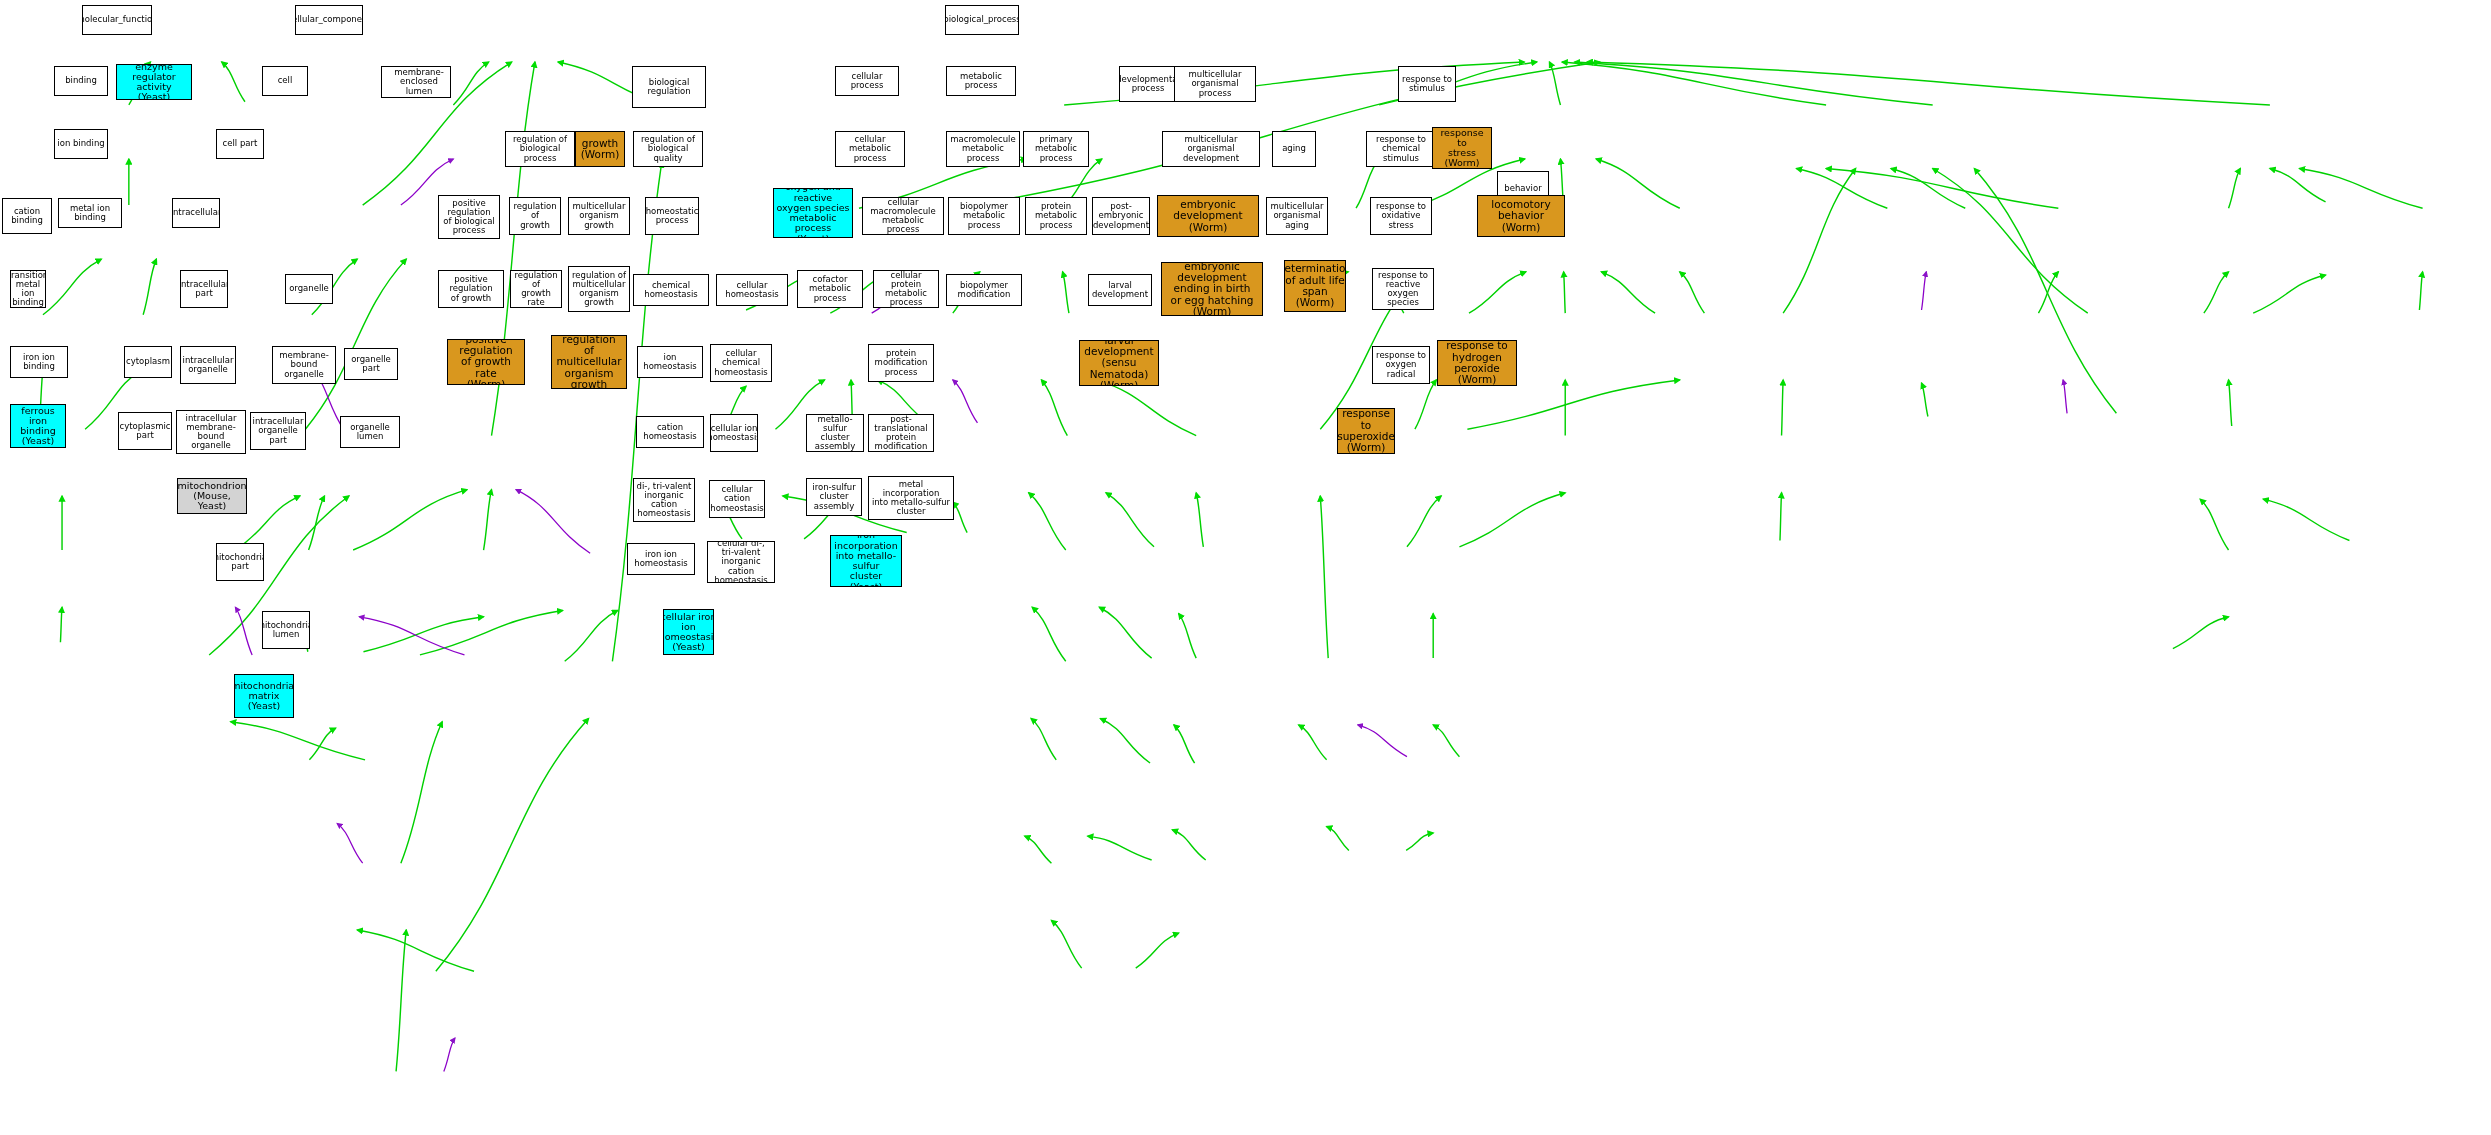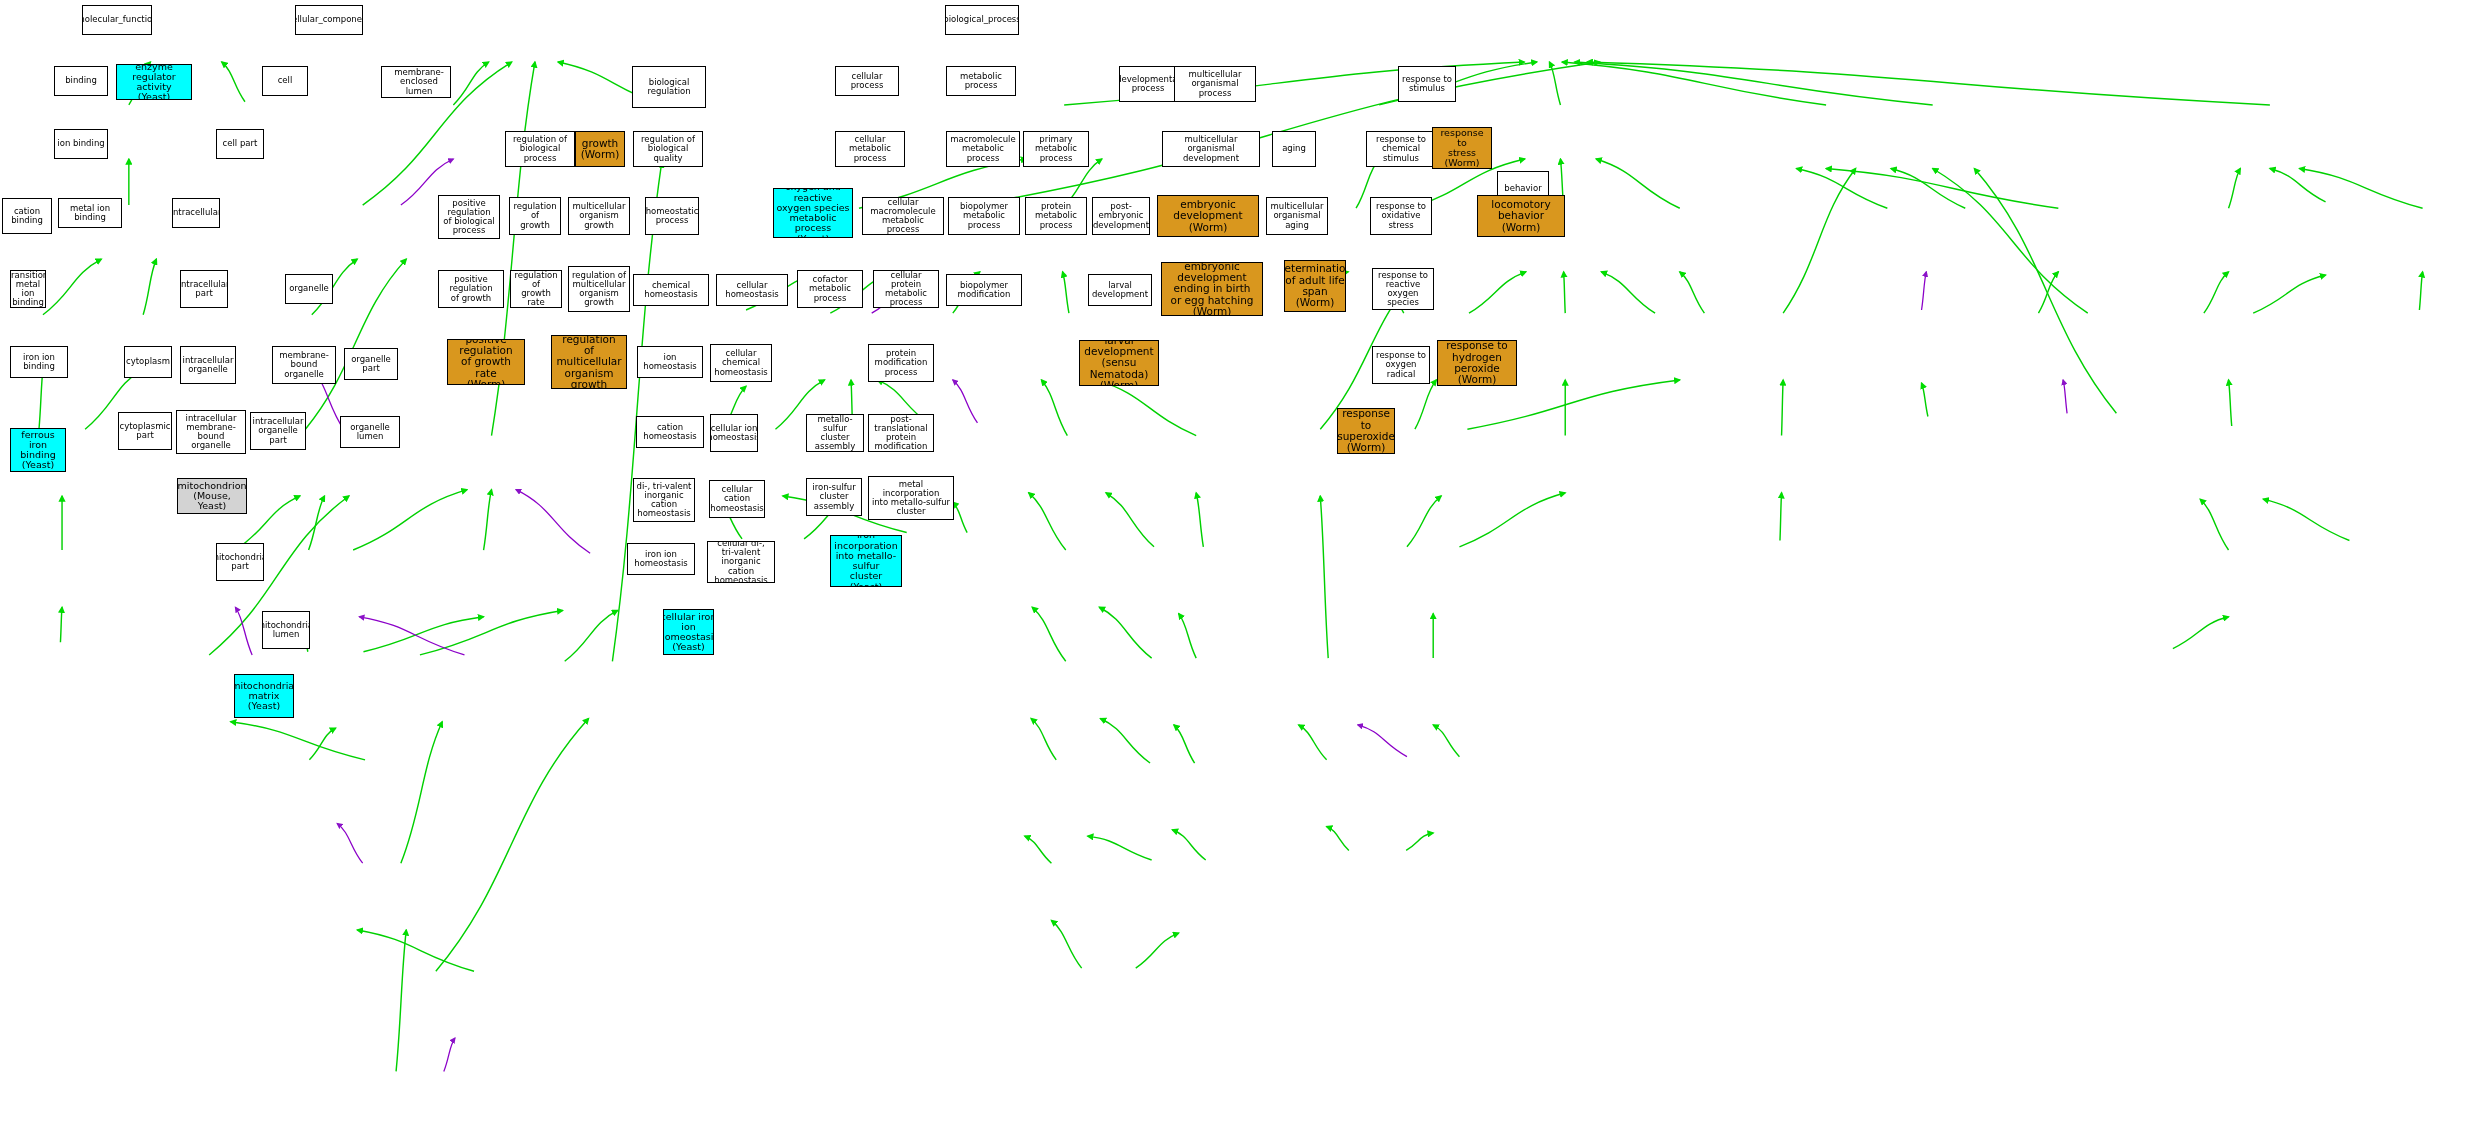--- a/index.html
+++ b/index.html
@@ -177,21 +177,21 @@
       <div class="node t-white fs8" style="left: 58px; top: 198px; width: 64px; height: 30px;">
         <span>metal ion binding</span>
       </div>
       <div class="node t-white fs8" style="left: 10px; top: 270px; width: 36px; height: 38px;">
         <span>transition metal
 ion binding</span>
       </div>
       <div class="node t-white fs8" style="left: 10px; top: 346px; width: 58px; height: 32px;">
         <span>iron ion binding</span>
       </div>
-      <div class="node t-cyan fs9" style="left: 10px; top: 428px; width: 56px; height: 44px;">
+      <div class="node t-cyan fs9" style="left: 10px; top: 404px; width: 56px; height: 44px;">
         <span>ferrous iron
 binding
 (Yeast)</span>
       </div>
       <div class="node t-white fs8" style="left: 295px; top: 5px; width: 68px; height: 30px;">
         <span>cellular_component</span>
       </div>
       <div class="node t-white fs8" style="left: 262px; top: 66px; width: 46px; height: 30px;">
         <span>cell</span>
       </div>

